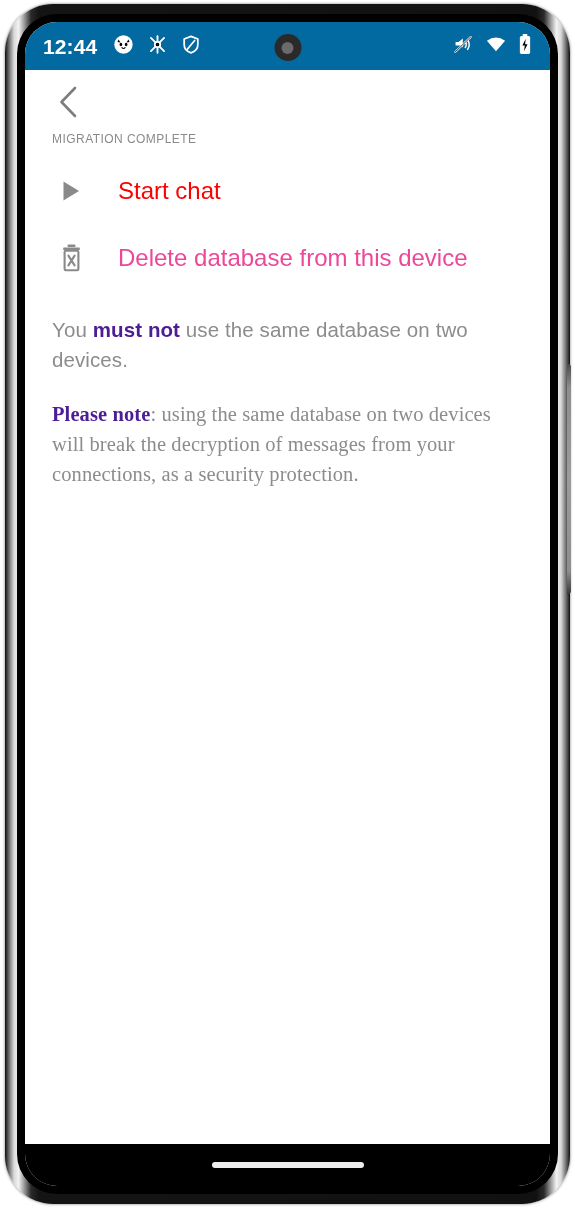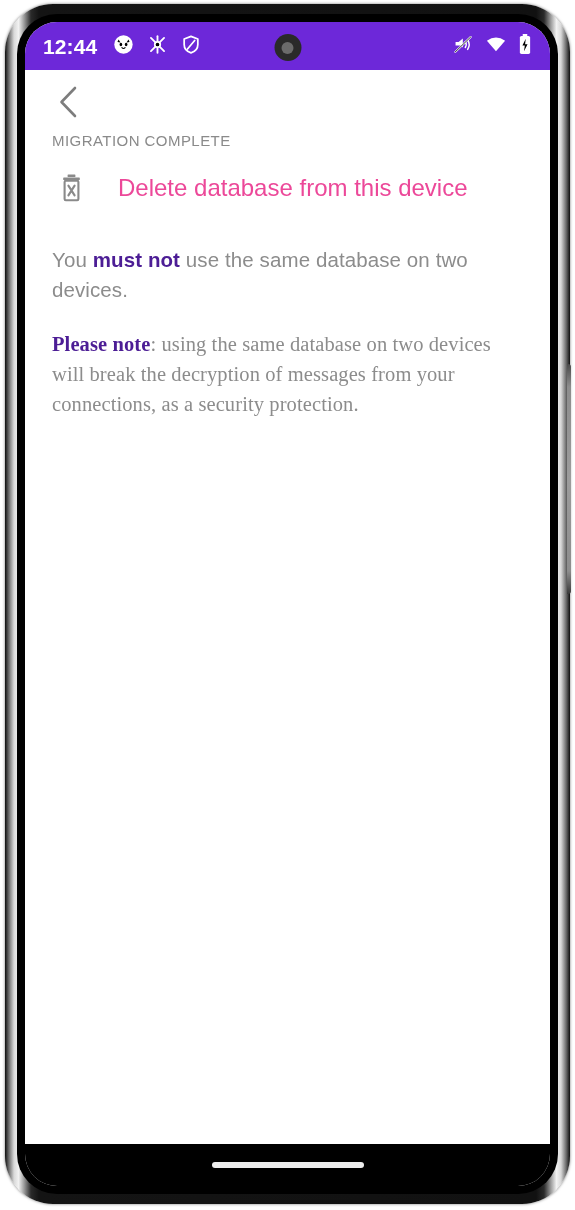--- a/index.html
+++ b/index.html
@@ -63,21 +63,21 @@
     height: 1164px;
     border-radius: 32px;
     overflow: hidden;
     background: #ffffff;
   }
 
   
   #status-bar {
     position: relative;
     height: 48px;
-    background: #6d28d9;
+    background: #0369a1;
     color: #ffffff;
     display: flex;
     align-items: center;
     padding: 0 18px 0 18px;
     box-sizing: border-box;
     justify-content: center;
   }
   #status-time {
     font-size: 21px;
     font-weight: 700;
@@ -150,21 +150,21 @@
     font-size: 42px;
     font-weight: 700;
     color: #0f81f0;
     letter-spacing: -0.4px;
     line-height: 1.05;
   }
 
   #section-header {
     margin: 0;
     padding: 62px 0 0 27px;
-    font-size: 15px;
+    font-size: 12px;
     font-weight: 400;
     color: #8a8a8a;
     letter-spacing: 0.45px;
     text-transform: none;
   }
 
   .action-row {
     display: flex;
     align-items: center;
     padding: 0 0 0 27px;
@@ -314,20 +314,28 @@
         <span>
           <svg width="26" height="34" viewBox="0 0 26 34">
             <path d="M19 3 L5.5 17 L19 31" fill="none" stroke="#7d7d7d" stroke-width="2.6" stroke-linecap="round" stroke-linejoin="round"></path>
           </svg>
         </span>
       </div>
 
 
       <div id="section-header">MIGRATION COMPLETE</div>
 
+      <div class="action-row" id="row-start-chat">
+        <span class="action-icon">
+          <svg width="26" height="26" viewBox="0 0 26 26">
+            <path d="M5.5 3.4 L21 13 L5.5 22.6 Z" fill="#8a8a8a"></path>
+          </svg>
+        </span>
+        <span class="action-label" id="label-start-chat">Start chat</span>
+      </div>
 
       <div class="action-row" id="row-delete-db">
         <span class="action-icon">
           <svg width="27" height="30" viewBox="0 0 27 30">
             <rect x="9.6" y="1.5" width="7.8" height="2.6" rx="0.6" fill="#8a8a8a"></rect>
             <rect x="5.2" y="4.4" width="16.6" height="2.6" rx="0.6" fill="#8a8a8a"></rect>
             <rect x="6.6" y="7.8" width="13.8" height="19.4" rx="1.2" fill="none" stroke="#8a8a8a" stroke-width="2.1"></rect>
             <path d="M10.4 12.6 L16.6 22.4 M16.6 12.6 L10.4 22.4" stroke="#8a8a8a" stroke-width="2.1" stroke-linecap="round"></path>
           </svg>
         </span>

